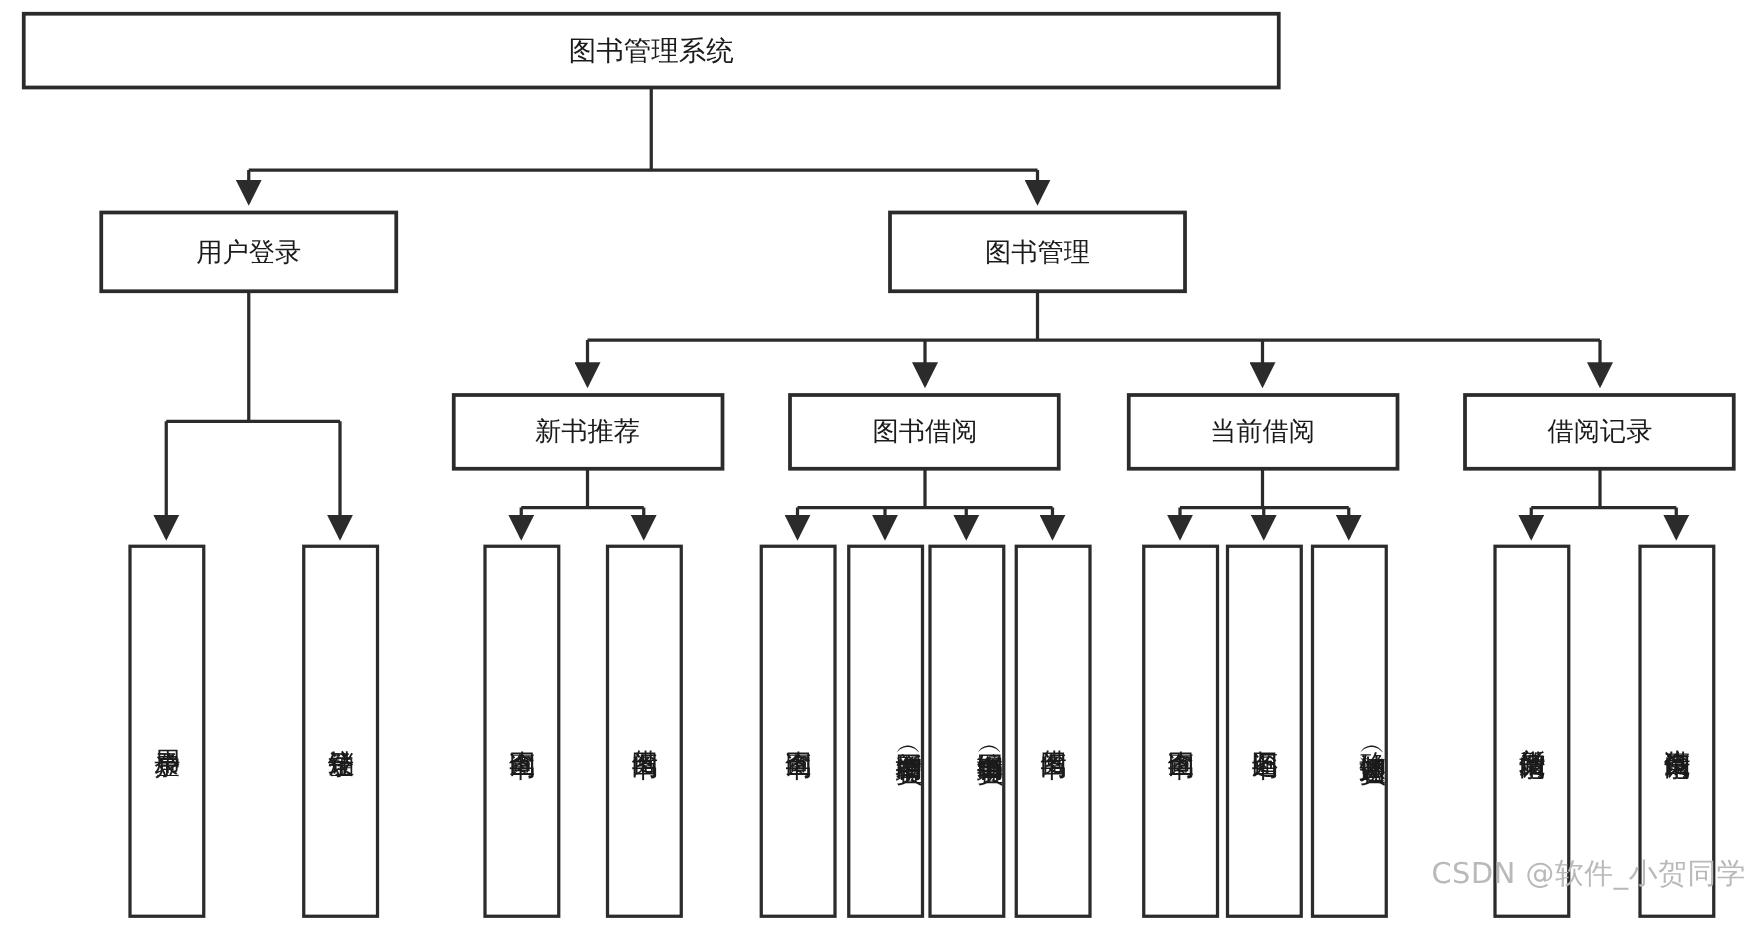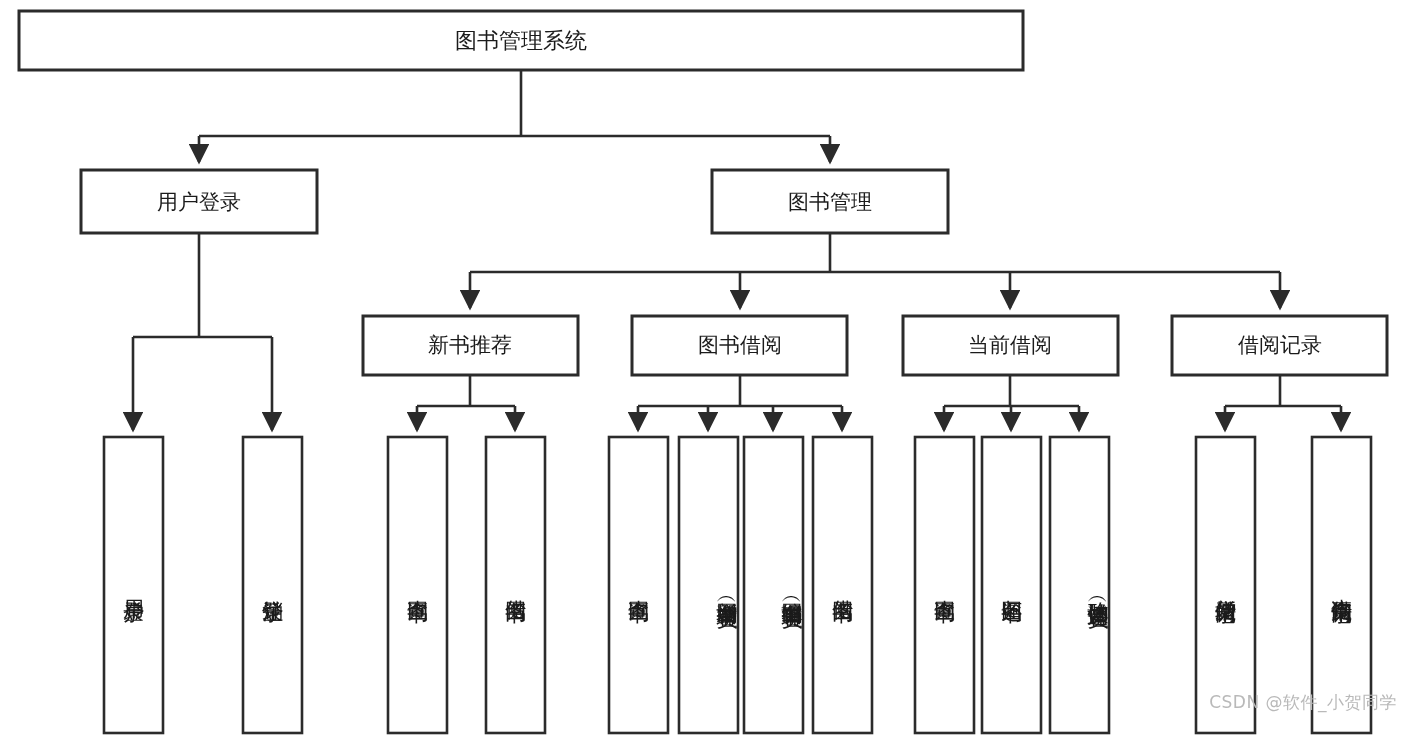--- a/index.html
+++ b/index.html
@@ -44,21 +44,21 @@
     letter-spacing:1px;
     white-space:nowrap;
     text-align:center;
     pointer-events:none;
   }
   .watermark{
     position:absolute;
     right:8px;
     bottom:4px;
     font-family:"DejaVu Sans","Liberation Sans",sans-serif;
-    font-size:17px;
+    font-size:23px;
     color:#b9b9b9;
     white-space:nowrap;
     letter-spacing:0.5px;
   }
 </style>
 </head>
 <body>
 
 <div id="stage">
 

